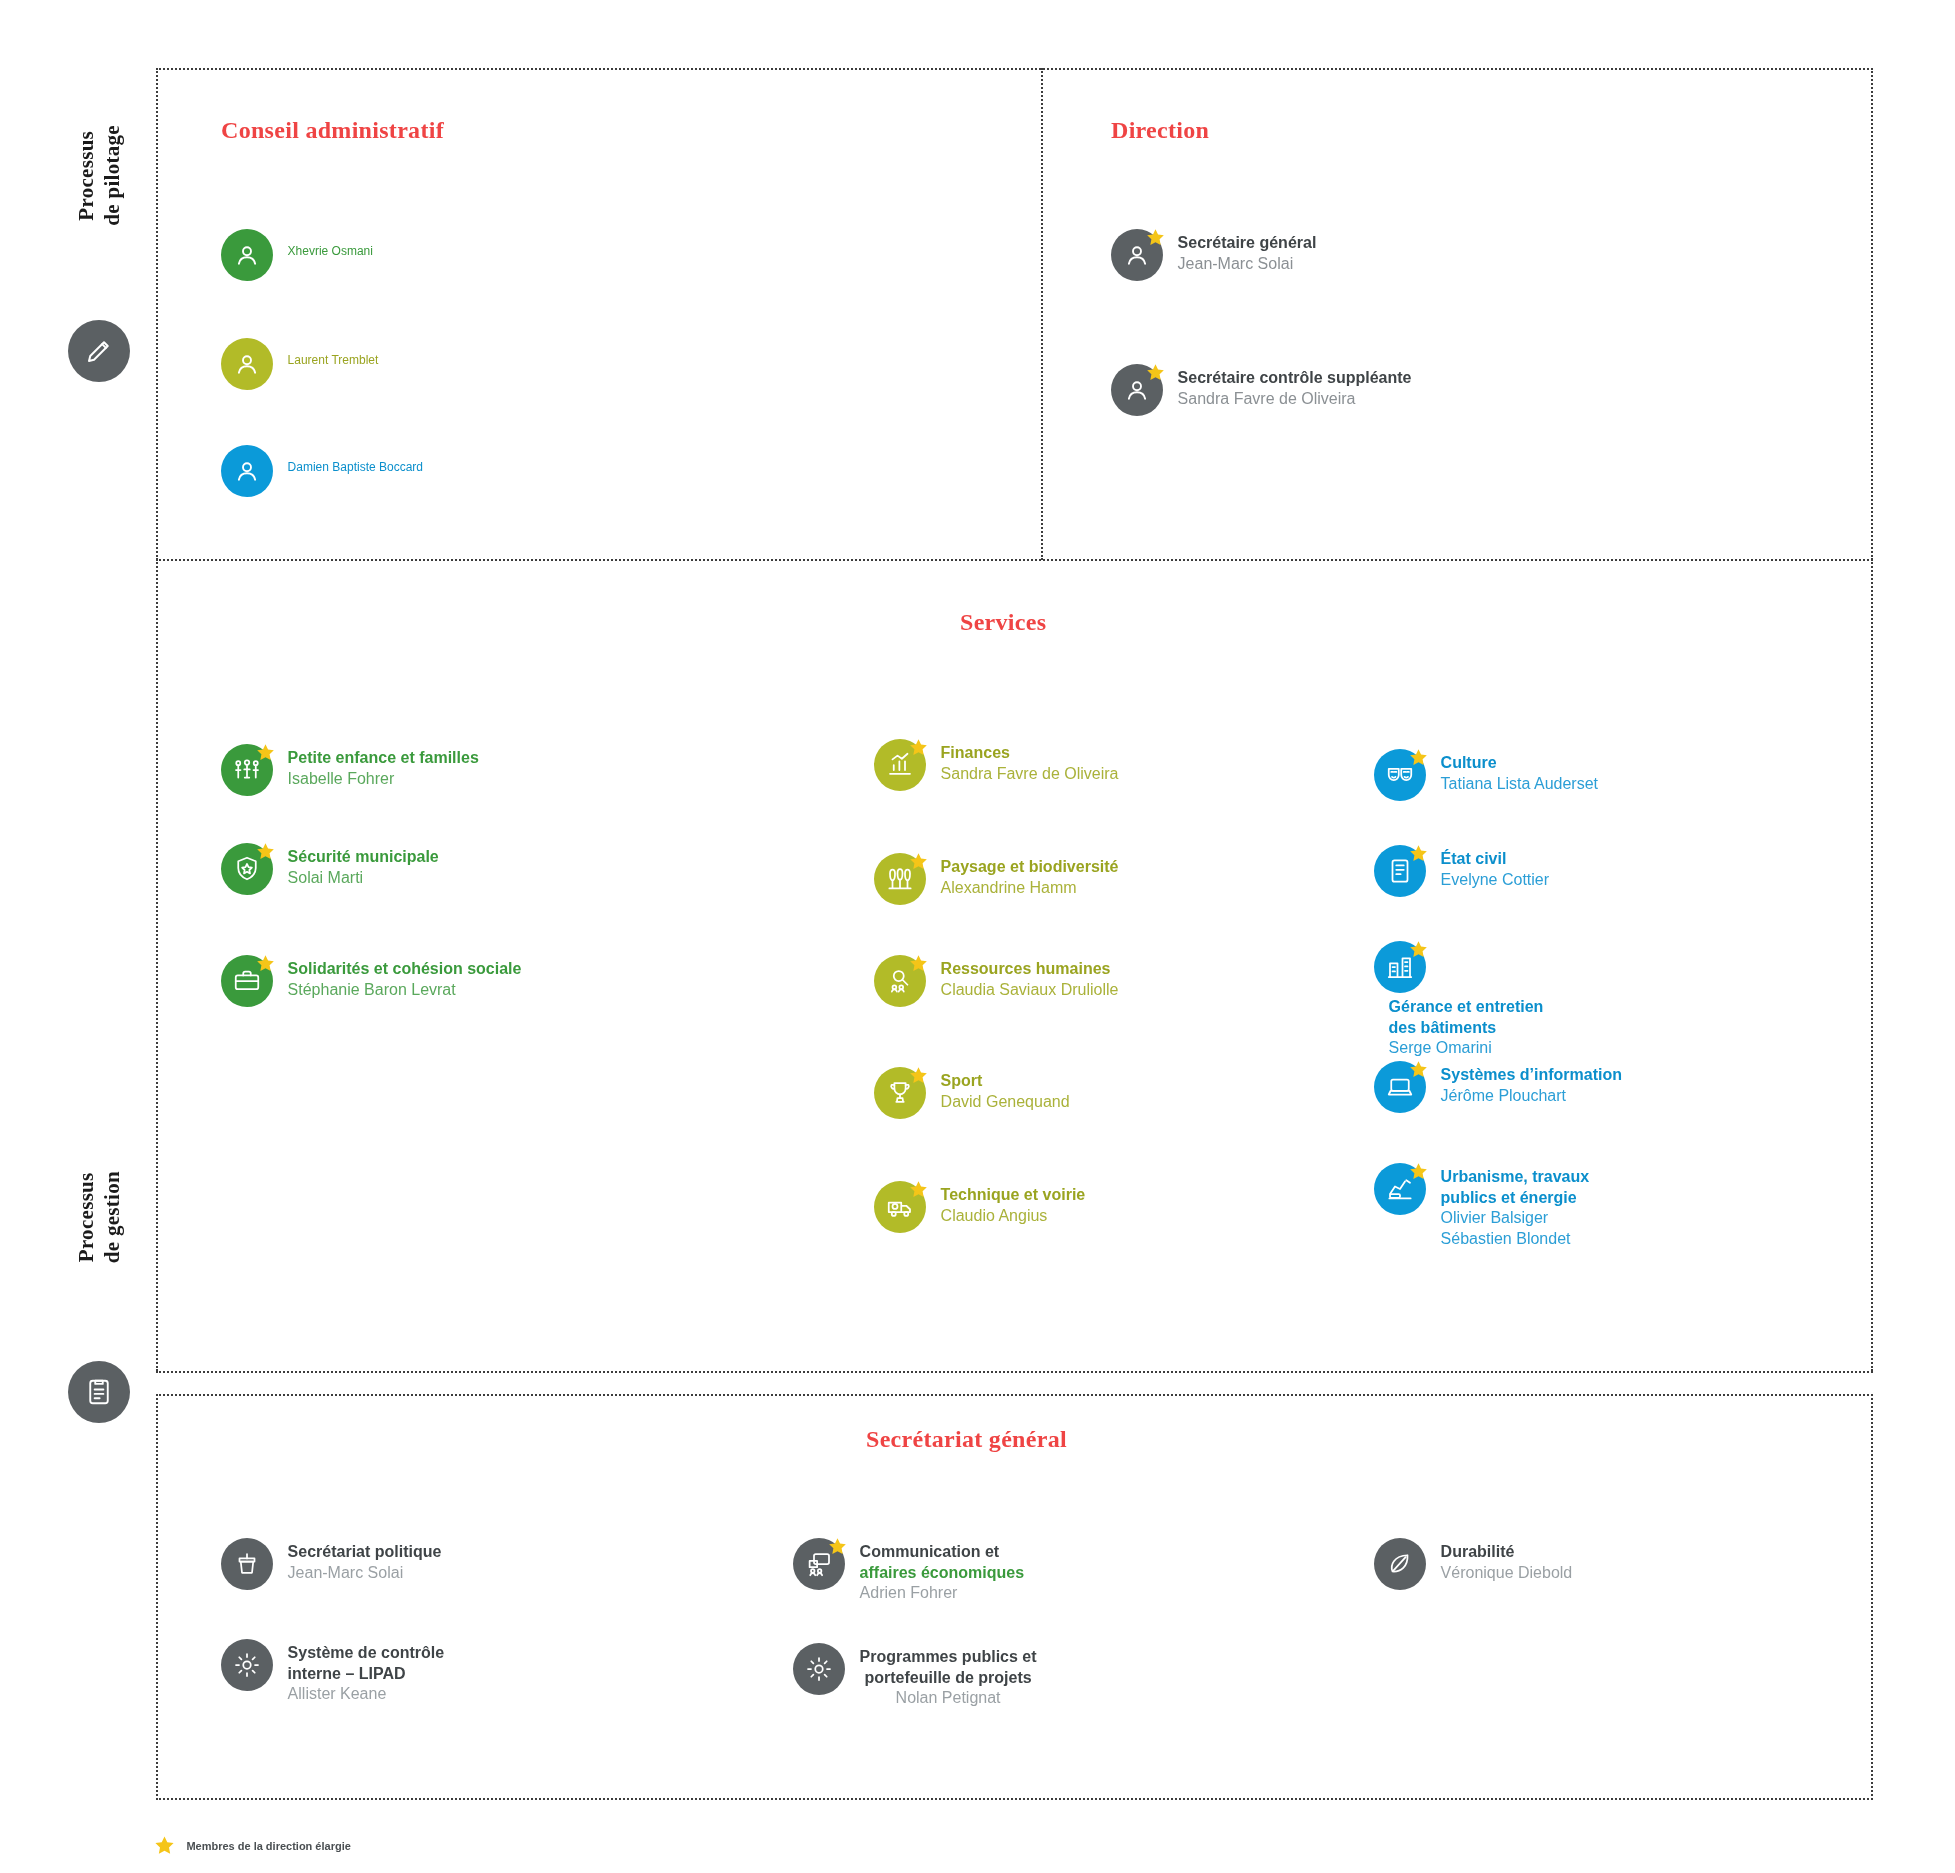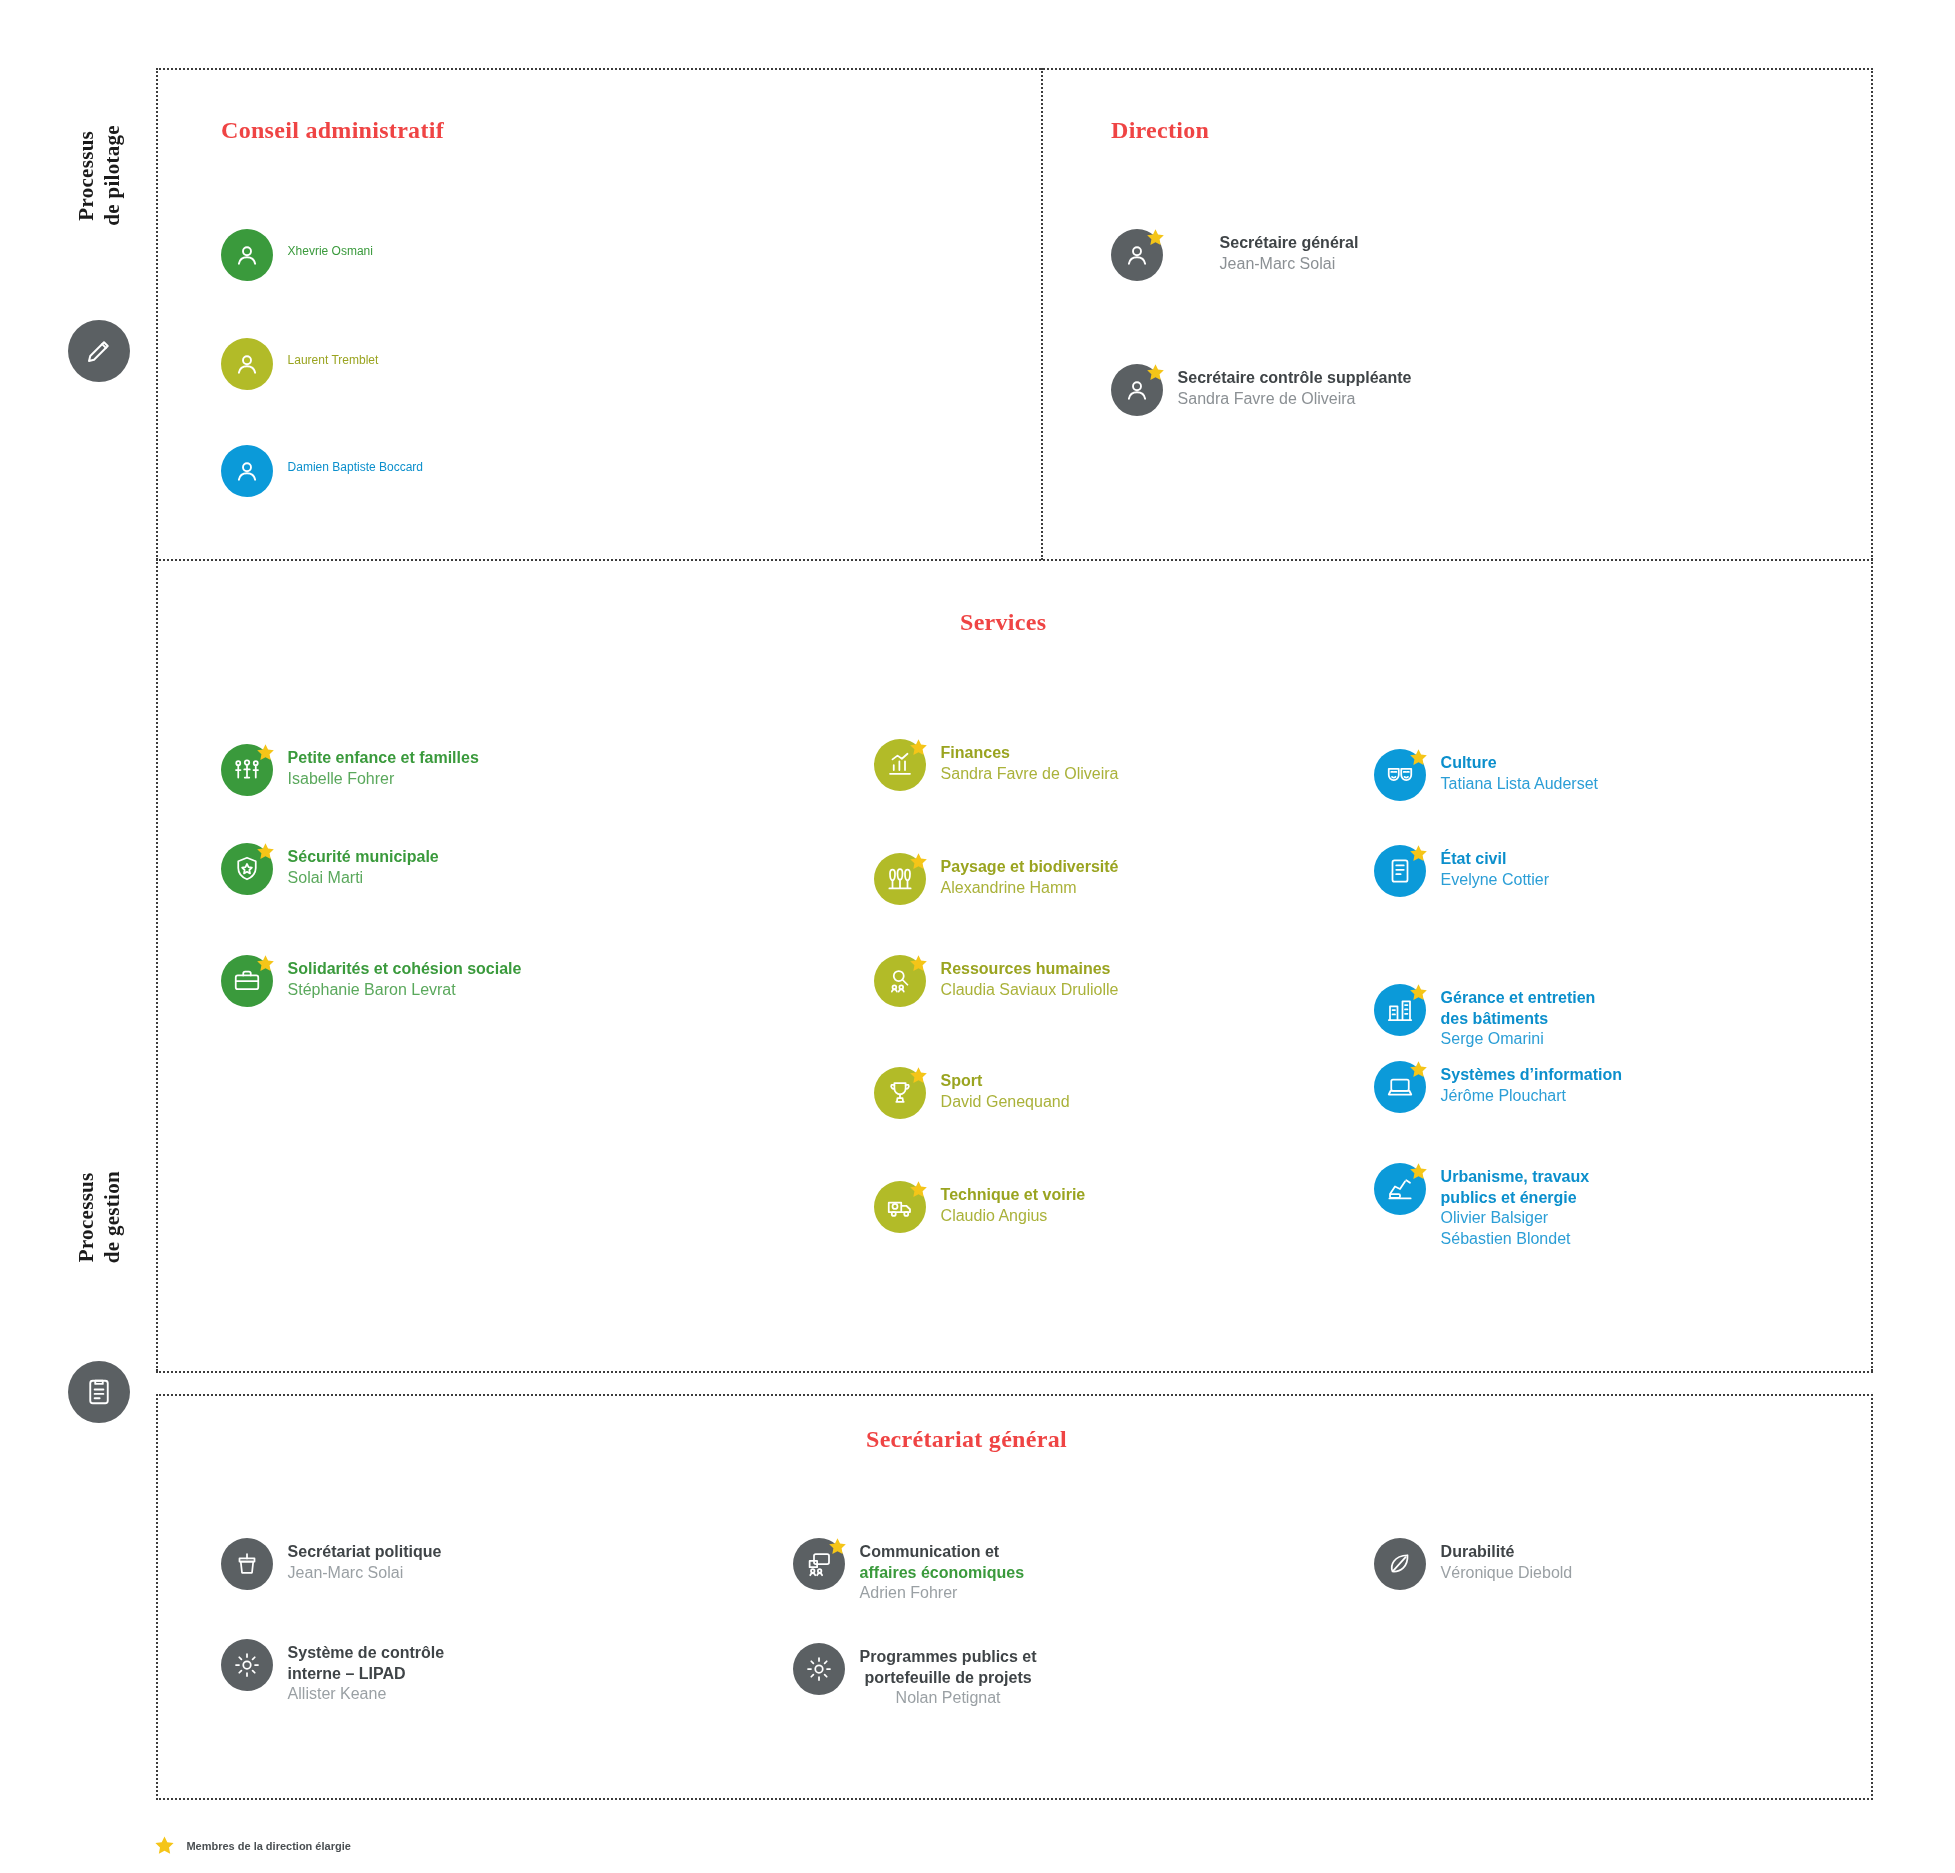--- a/index.html
+++ b/index.html
@@ -221,21 +221,21 @@
         <path d="M5.5 19c.6-3.4 3.3-5.2 6.5-5.2s5.9 1.8 6.5 5.2"></path>
     </svg>
   </div>
   <div class="entry-text">
     <div class="entry-title t-blue">Damien Baptiste Boccard</div>
   </div>
 </div>
 
 <div class="section-title" style="left:1111px; top:117px;">Direction</div>
 
-<div class="entry" style="left:1111px; top:229px;gap:42px;">
+<div class="entry" style="left:1111px; top:229px;">
   <div class="badge grey">
     <svg viewBox="0 0 24 24" fill="none" stroke="#ffffff" stroke-width="1.5" stroke-linecap="round" stroke-linejoin="round">
       <circle cx="12" cy="9" r="3.2"></circle>
         <path d="M5.5 19c.6-3.4 3.3-5.2 6.5-5.2s5.9 1.8 6.5 5.2"></path>
     </svg>
     <span class="star">
       <svg viewBox="0 0 24 24" fill="#f5c518">
           <path d="M12 2.5l2.9 6 6.6.9-4.8 4.6 1.2 6.5L12 17.4 6.1 20.5l1.2-6.5L2.5 9.4l6.6-.9z"></path>
         </svg>
     </span>
@@ -457,21 +457,21 @@
           <path d="M12 2.5l2.9 6 6.6.9-4.8 4.6 1.2 6.5L12 17.4 6.1 20.5l1.2-6.5L2.5 9.4l6.6-.9z"></path>
         </svg>
     </span>
   </div>
   <div class="entry-text">
     <div class="entry-title t-blue">État civil</div>
     <div class="entry-sub s-blue">Evelyne Cottier</div>
   </div>
 </div>
 
-<div class="entry" style="left:1374px; top:984px;">
+<div class="entry" style="left:1374px; top:941px;flex-direction:column;">
   <div class="badge blue">
     <svg viewBox="0 0 24 24" fill="none" stroke="#ffffff" stroke-width="1.4" stroke-linecap="round" stroke-linejoin="round">
       <path d="M4 20V9h6v11M14 20V5h6v15M3 20h18"></path>
         <path d="M6 12h2M6 15.5h2M16 8h2M16 11.5h2M16 15h2"></path>
     </svg>
     <span class="star">
       <svg viewBox="0 0 24 24" fill="#f5c518">
           <path d="M12 2.5l2.9 6 6.6.9-4.8 4.6 1.2 6.5L12 17.4 6.1 20.5l1.2-6.5L2.5 9.4l6.6-.9z"></path>
         </svg>
     </span>

